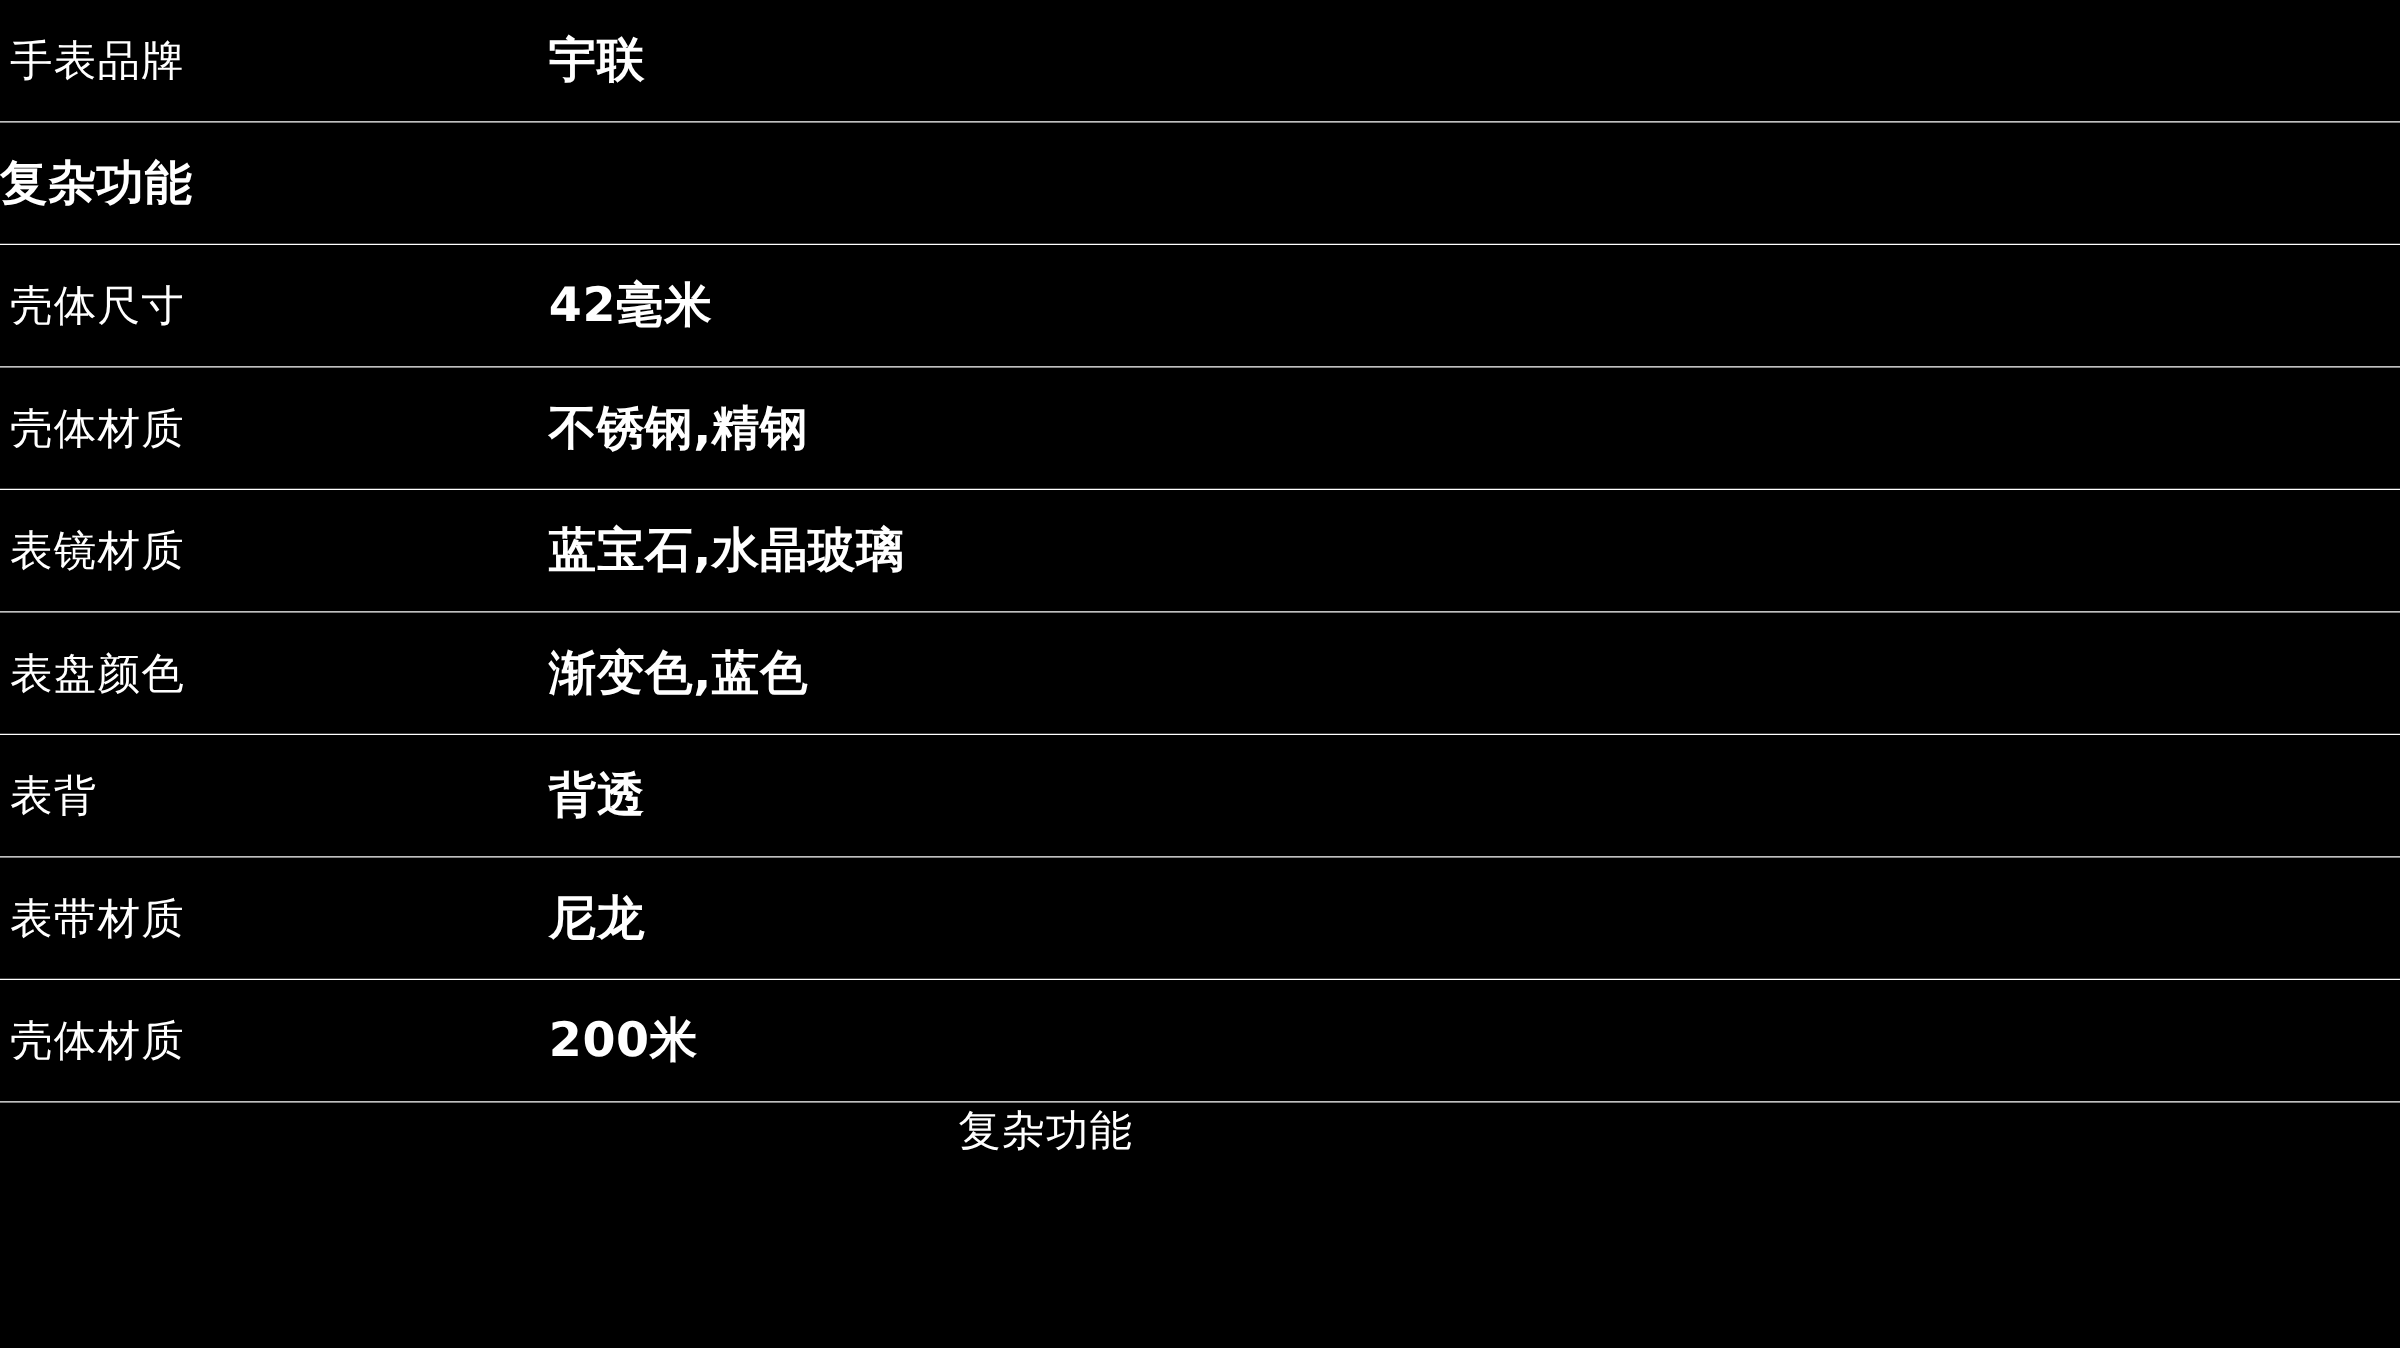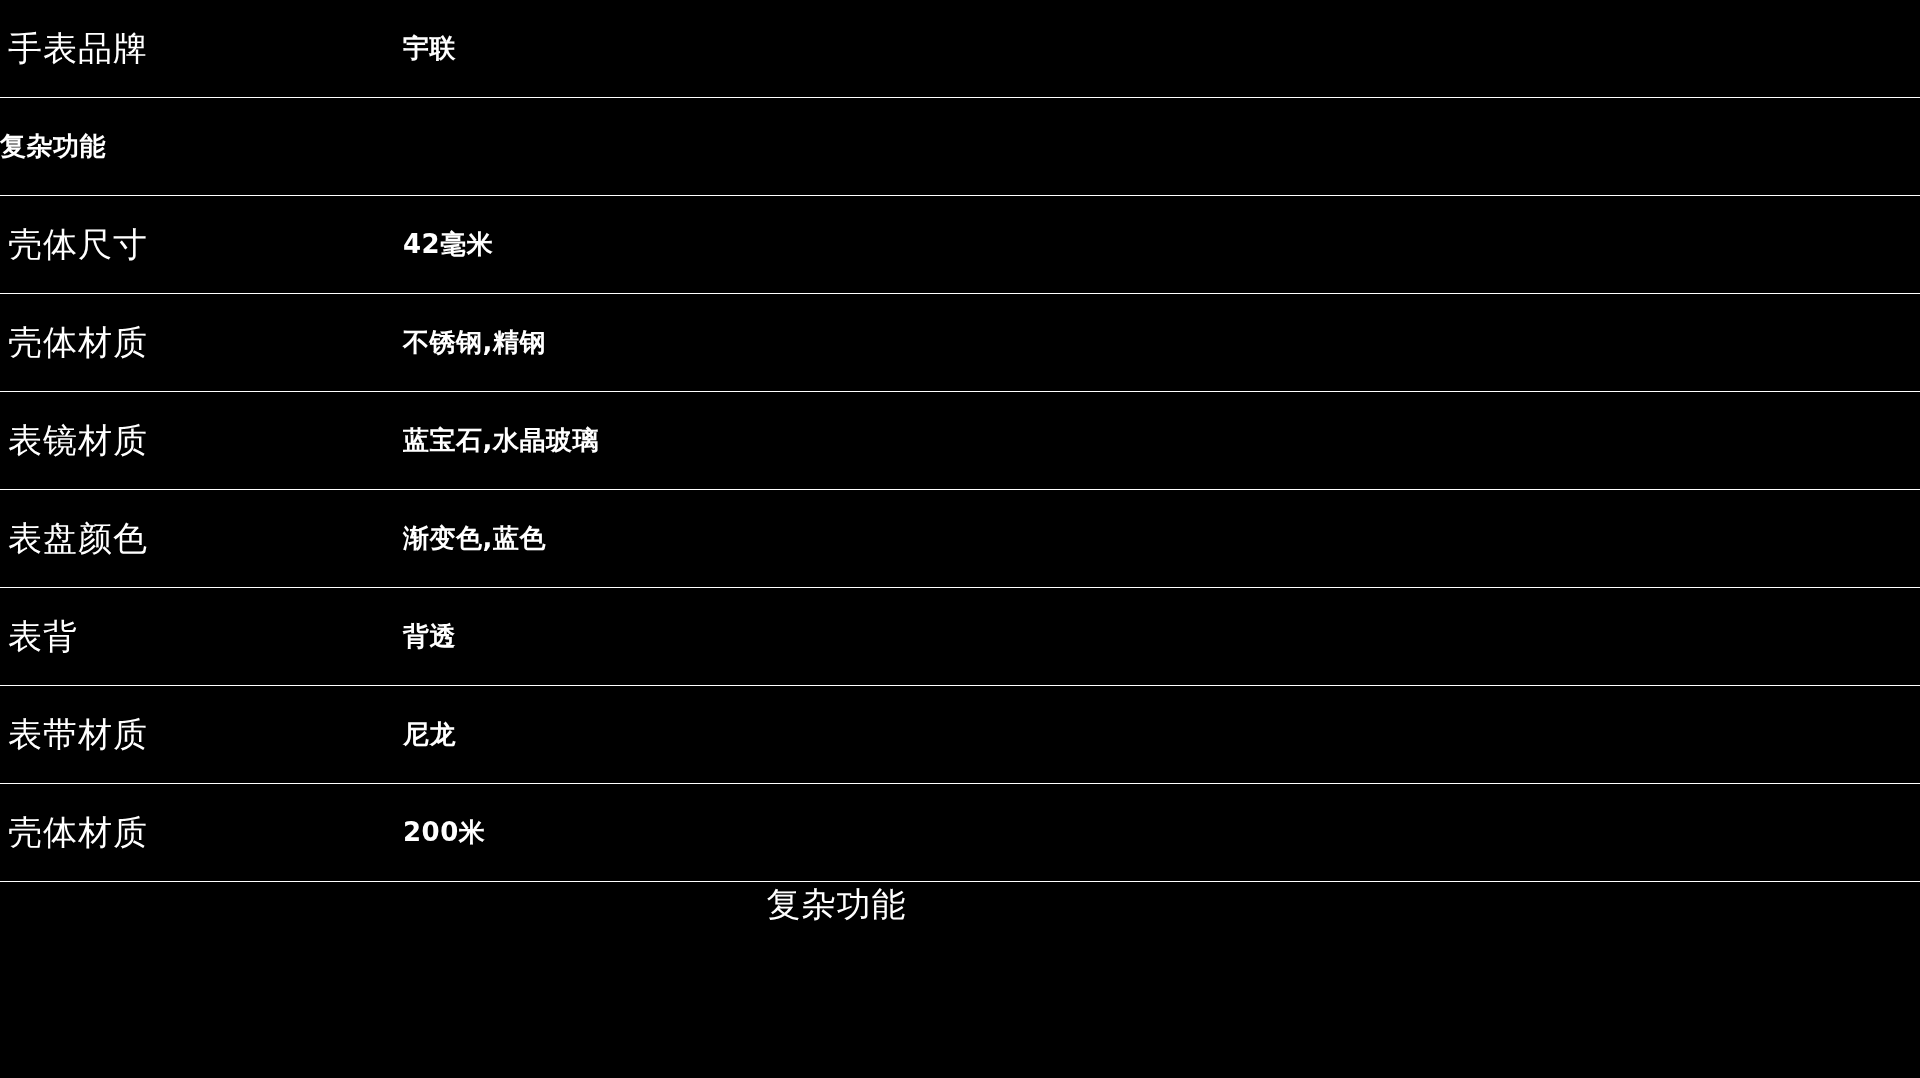--- a/index.html
+++ b/index.html
@@ -17,36 +17,37 @@
     background: var(--bg);
     color: var(--text);
     font-family: "DejaVu Sans", "Liberation Sans", sans-serif;
     overflow: hidden;
   }
   .spec-row {
     height: 98px;
     display: flex;
     align-items: center;
     border-bottom: 1px solid var(--divider);
+    gap: 36px;
   }
   .spec-row:last-child {
     border-bottom: none;
     flex-direction: column;
   }
   .spec-label {
     width: 403px;
     flex: 0 0 403px;
     padding-left: 8px;
     font-size: 34px;
     font-weight: 400;
     letter-spacing: 1px;
     white-space: nowrap;
   }
   .spec-value {
-    font-size: 26px;
+    font-size: 38px;
     font-weight: 700;
     letter-spacing: 0.5px;
     white-space: nowrap;
   }
 </style>
 </head>
 <body>
 
 <div class="spec-table">
   <div class="spec-row">

